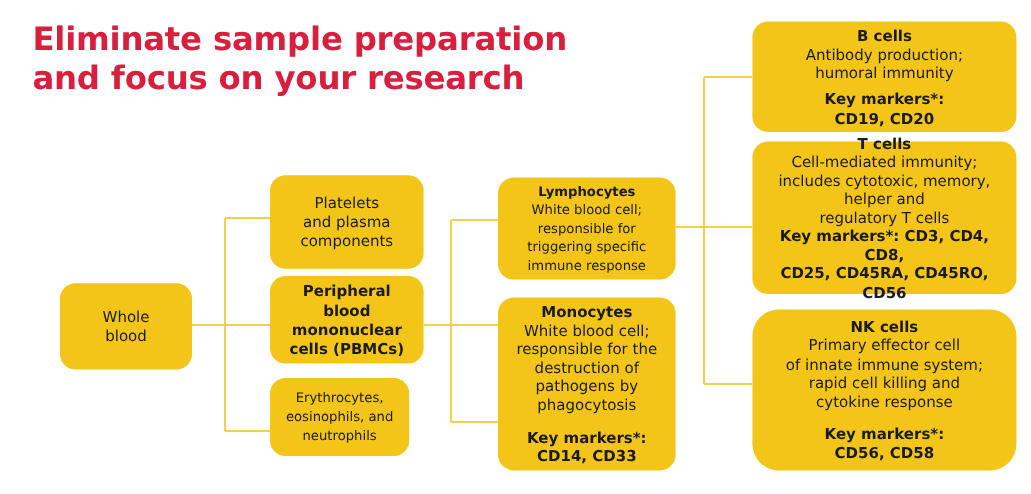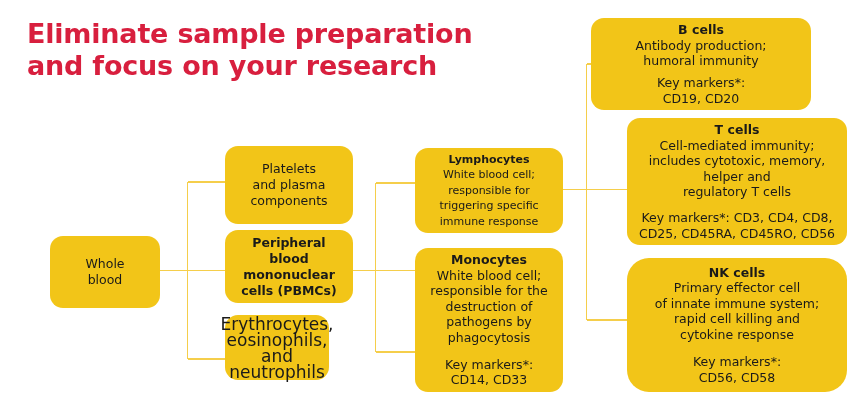--- a/index.html
+++ b/index.html
@@ -37,32 +37,32 @@
     border-radius:13px;
     box-sizing:border-box;
     display:flex;flex-direction:column;
     align-items:center;justify-content:center;
     text-align:center;
     color:#1a1a1a;
     padding:4px 6px;
   }
   .box .hd{font-weight:bold;}
   .box .bd{font-weight:normal;}
-  .box .km{font-weight:normal;}
+  .box .km{font-weight:bold;}
   .km-gap{height:0.95em;}
 
   .b-whole{left:50px;top:236px;width:110px;height:72px;font-size:12.5px;line-height:16px;}
   .b-plate{left:225px;top:146px;width:128px;height:78px;font-size:12.5px;line-height:16px;}
   .b-pbmc {left:225px;top:230px;width:128px;height:73px;font-size:12.5px;line-height:16px;}
-  .b-eryth{left:225px;top:315px;width:104px;height:65px;font-size:17px;line-height:16px;}
+  .b-eryth{left:225px;top:315px;width:116px;height:65px;font-size:11px;line-height:16px;}
 
   .b-lymph{left:415px;top:148px;width:148px;height:85px;font-size:11px;line-height:15.5px;}
   .b-mono {left:415px;top:248px;width:148px;height:144px;font-size:12.5px;line-height:15.5px;}
 
-  .b-bcell{left:591px;top:18px;width:220px;height:92px;font-size:12.5px;line-height:15.5px;}
+  .b-bcell{left:627px;top:18px;width:220px;height:92px;font-size:12.5px;line-height:15.5px;}
   .b-tcell{left:627px;top:118px;width:220px;height:127px;font-size:12.5px;line-height:15.5px;}
   .b-nkcell{left:627px;top:258px;width:220px;height:134px;font-size:12.5px;line-height:15.5px;border-radius:22px;}
 
   .nowrap{white-space:pre-line;}
 </style>
 </head>
 <body>
 
 <div id="canvas">
 

